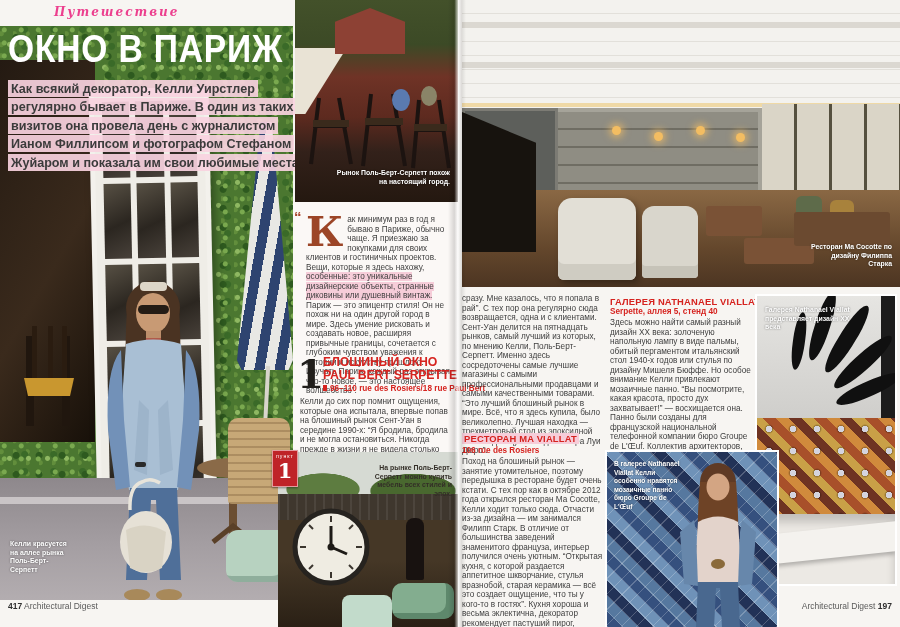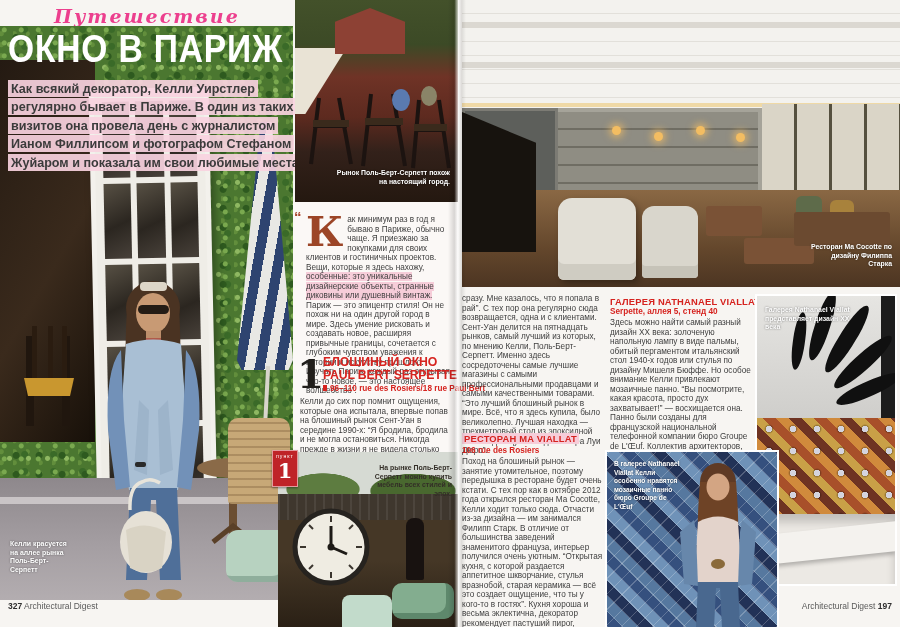--- a/index.html
+++ b/index.html
@@ -2,21 +2,21 @@
 <html><head>
 <meta charset="utf-8">
 <style>
   html,body{margin:0;padding:0;background:#e9e7e3;}
   .spread{position:relative;width:900px;height:627px;background:#f7f5f2;overflow:hidden;
           font-family:"Liberation Sans",sans-serif;color:#3c3c3c;}
   .abs{position:absolute;}
   .photo{position:absolute;overflow:hidden;}
   
   .masthead{left:54px;top:5px;font-family:"DejaVu Serif",serif;font-style:italic;
-            font-size:19px;letter-spacing:2px;color:#ec3f8e;font-weight:700;}
+            font-size:12px;letter-spacing:2px;color:#ec3f8e;font-weight:700;}
   .title{left:8px;top:29px;color:#fff;font-weight:800;font-size:39px;line-height:40px;
          letter-spacing:1px;white-space:nowrap;transform:scaleX(.86);transform-origin:left top;}
   .intro{left:8px;top:79px;width:298px;font-size:12.6px;line-height:18.6px;font-weight:700;color:#3b3b3b;}
   .intro span{background:rgba(249,211,223,.92);padding:1.5px 3px;-webkit-box-decoration-break:clone;box-decoration-break:clone;}
   .body{font-size:8.2px;line-height:9.5px;color:#3e3e3e;}
   .quote{left:306px;top:215px;width:147px;}
   .openq{position:absolute;left:-12px;top:-3px;color:#a8432b;font-size:15px;font-weight:800;}
   .dropcap{float:left;font-family:"DejaVu Serif",serif;font-weight:700;font-size:41px;line-height:33px;
            color:#9c4527;padding:1px 4px 0 0;}
   .hl{background:#f6cdd9;}
@@ -281,21 +281,21 @@
       <line x1="39" y1="39" x2="55" y2="46" stroke="#1d1a16" stroke-width="3"></line>
       <circle cx="39" cy="39" r="3.5" fill="#1d1a16"></circle>
     </svg>
     <div class="mannequin"></div>
     <div class="pouf"></div>
     <div class="mint-table"></div>
     <div class="cap cap-clock right dark">На рынке Поль-Берт-Серпетт можно купить мебель всех стилей и эпох.</div>
   </div>
 
   <div class="abs footer" style="left:8px;top:601px;">
-    <b>327</b>
+    <b>417</b>
     <span>Architectural Digest</span>
   </div>
 
   <div class="abs gutter"></div>
 
   <div class="photo ph-rest">
     <div class="ceil"></div>
     <div class="beam" style="top:22px;"></div>
     <div class="beam" style="top:62px;"></div>
     <div class="cove"></div>

